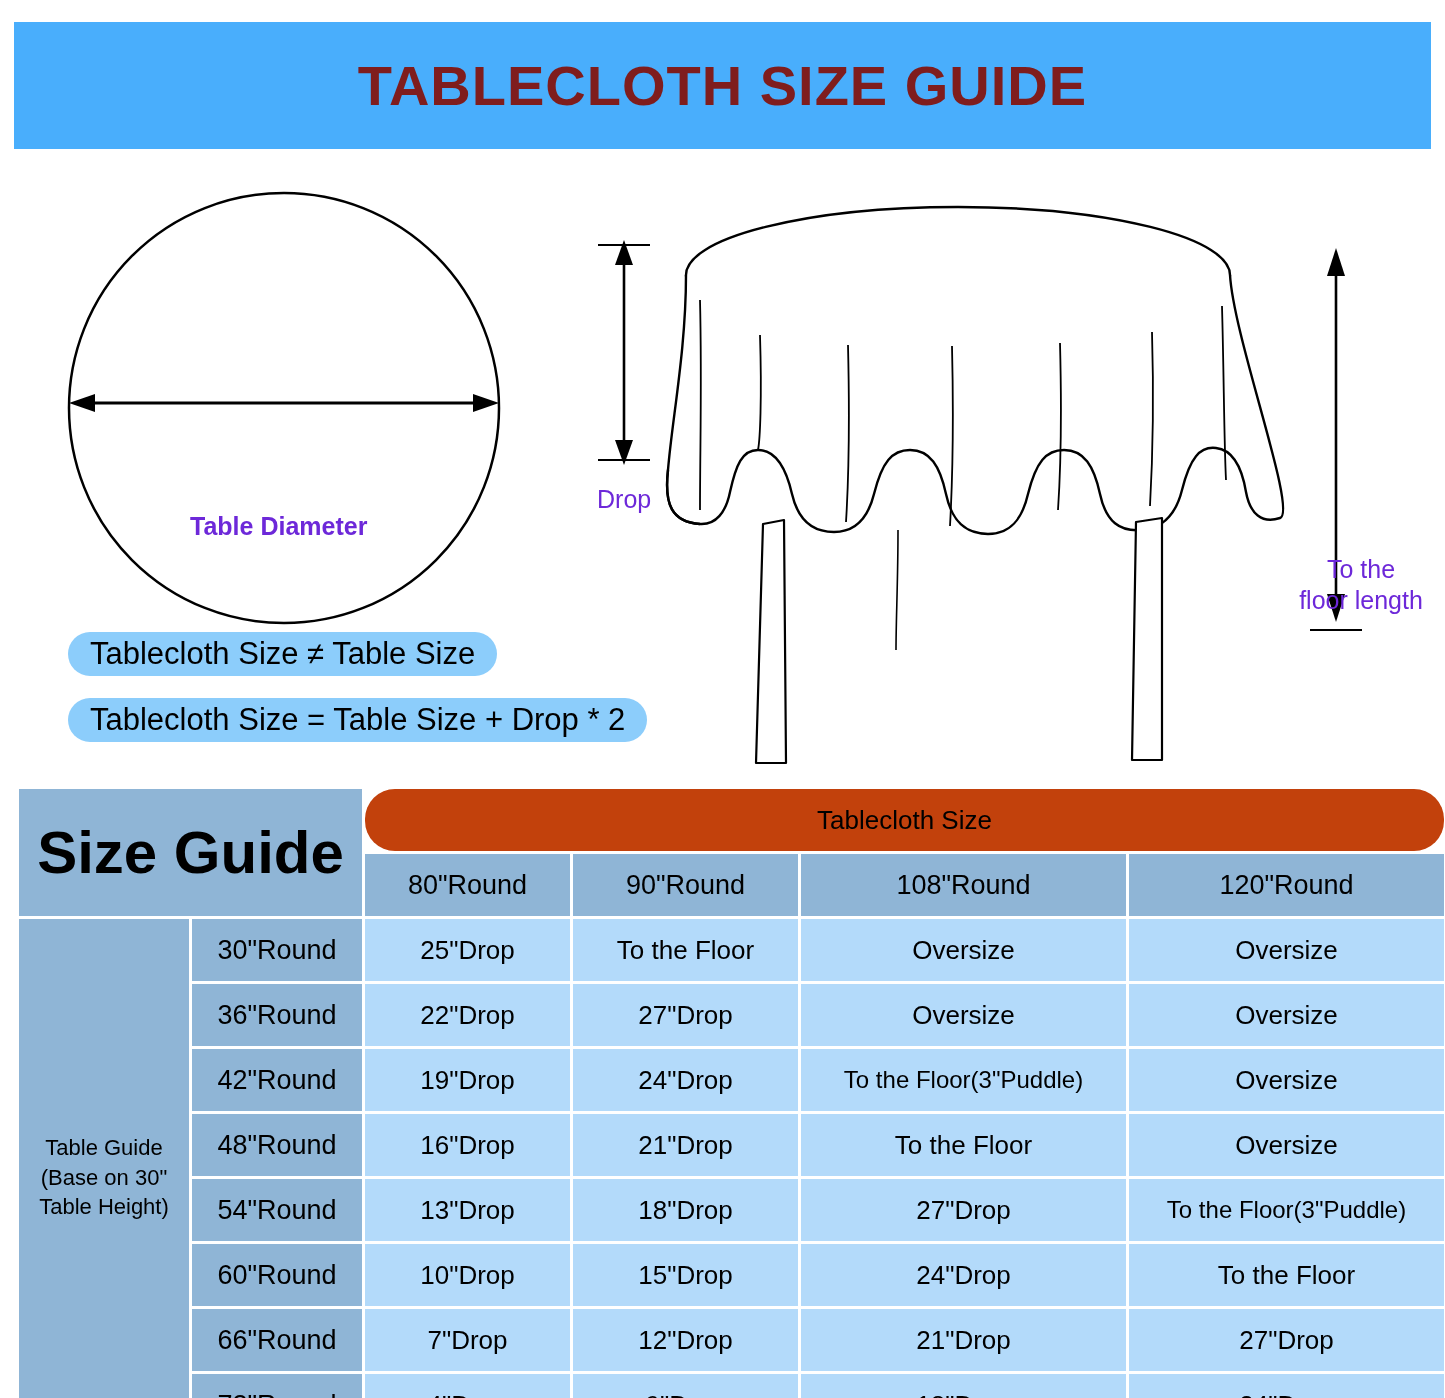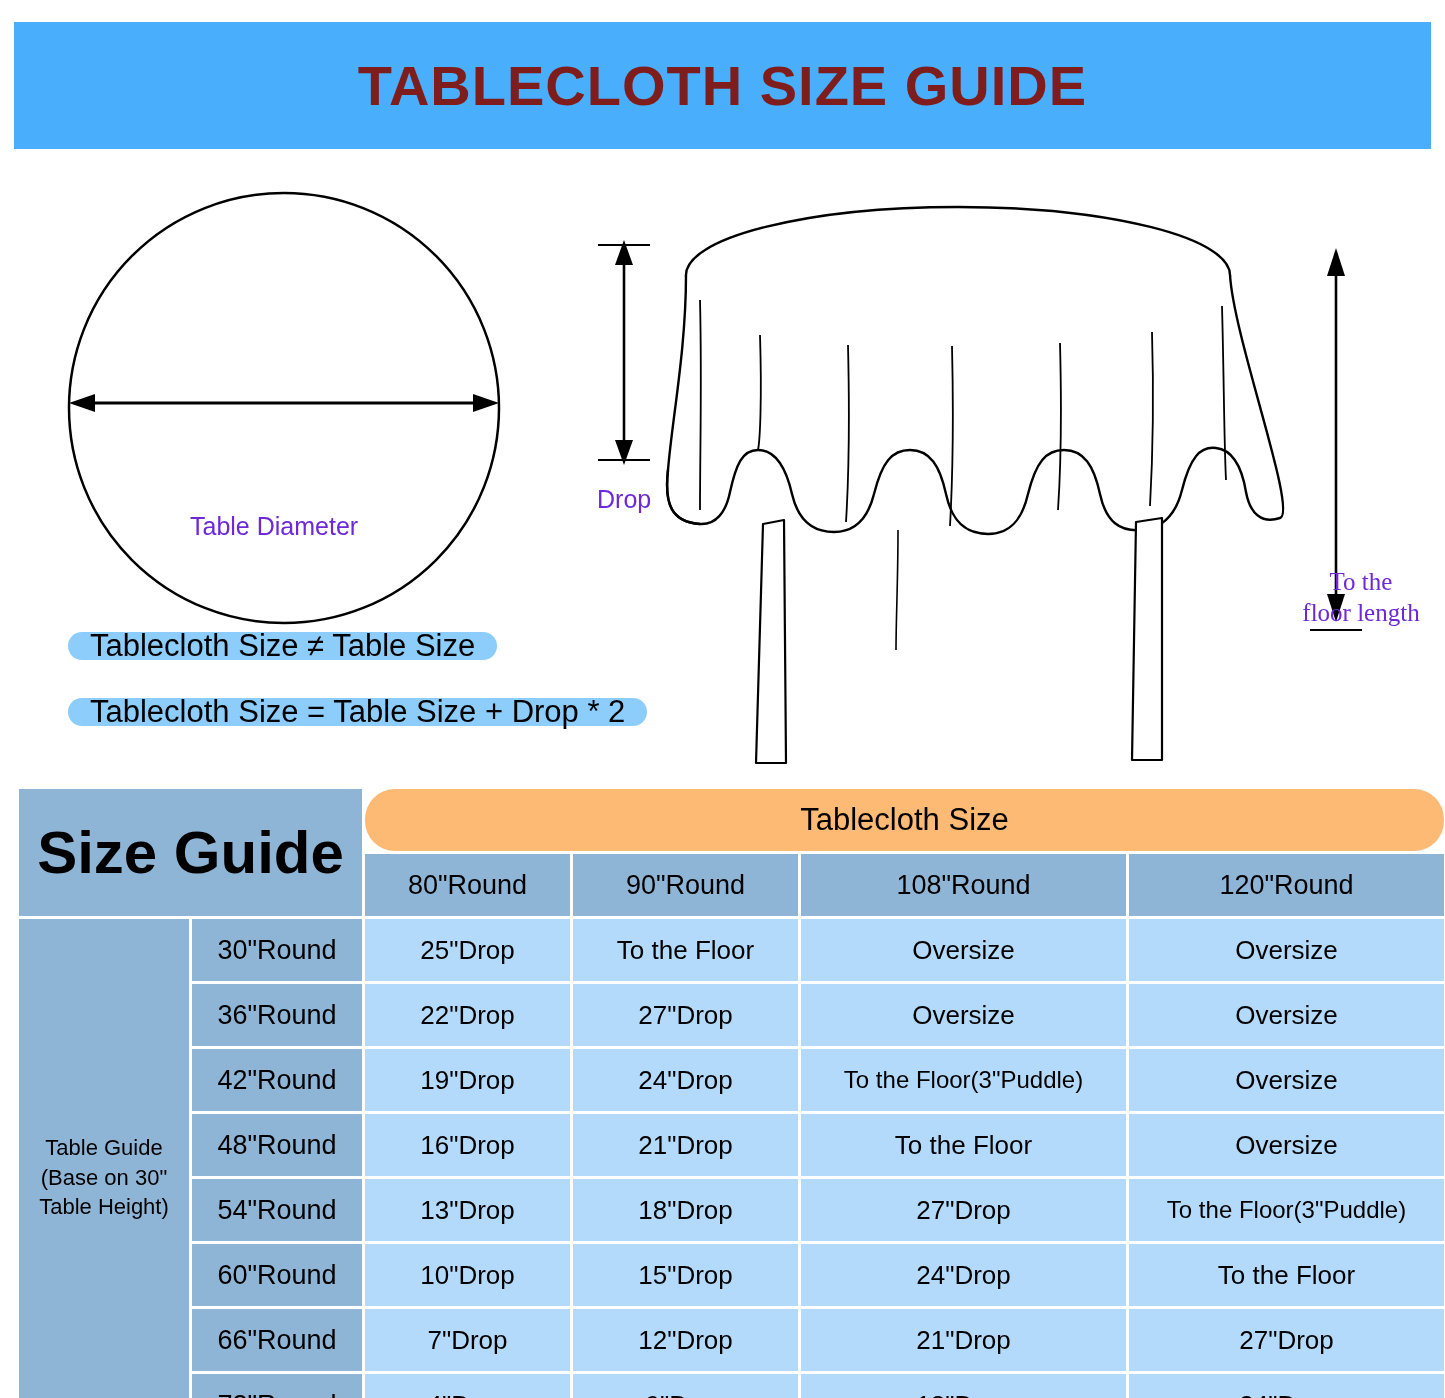--- a/index.html
+++ b/index.html
@@ -49,42 +49,41 @@
     position: absolute;
     left: 0;
     top: 0;
   }
   .diag-label {
     position: absolute;
     font-size: 25px;
     color: #6d28d9;
     white-space: nowrap;
   }
-  #label-table-diameter { left: 190px; top: 362px; }
+  #label-table-diameter { left: 190px; top: 362px; font-weight: bold; }
   #label-drop { left: 597px; top: 335px; }
   #label-floor {
-    left: 1291px; top: 416px;
+    left: 1291px; top: 404px;
     text-align: center;
     line-height: 1.25;
     white-space: normal;
     width: 140px;
-    font-family: Liberation Serif, serif;
   }
 
   
   .pill {
     position: absolute;
     background: #8ccdfb;
     border-radius: 22px;
     font-size: 31px;
     color: #000;
     display: flex;
     align-items: center;
     padding: 0 22px;
-    height: 28px;
+    height: 44px;
     white-space: nowrap;
   }
   #pill-1 { left: 68px; top: 632px; }
   #pill-2 { left: 68px; top: 698px; }
 
   
   .size-table {
     position: absolute;
     left: 16px;
     top: 786px;
@@ -101,22 +100,22 @@
     color: #000;
     height: 58px;
     padding: 2px 4px;
   }
   td.size-guide-cell {
     font-size: 60px;
     background: #8fb5d6;
     font-weight: bold;
   }
   td.group-head {
-    font-size: 31px;
-    background: #fdba74;
+    font-size: 26px;
+    background: #c2410c;
     border-radius: 30px;
   }
   td.col-head {
     font-size: 27px;
     background: #8fb5d6;
   }
   td.row-head {
     font-size: 27px;
     background: #8fb5d6;
   }

